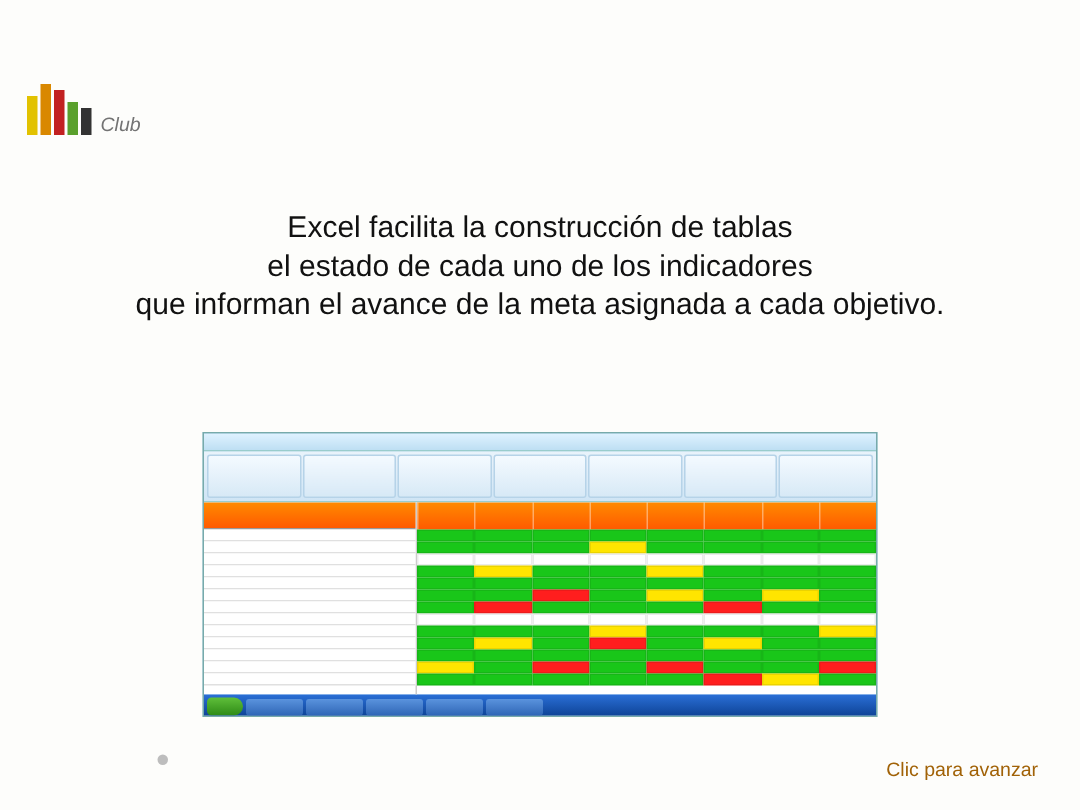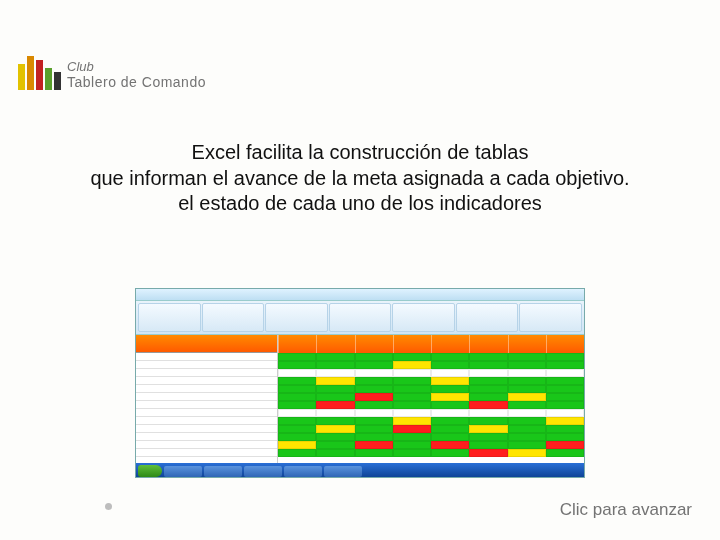--- a/index.html
+++ b/index.html
@@ -147,46 +147,45 @@
     left: 105px;
     bottom: 30px;
     width: 7px; height: 7px;
     border-radius: 50%;
     background: #bdbdbd;
   }
   .cta {
     position: absolute;
     right: 28px;
     bottom: 20px;
-    font-size: 17px;
-    color: #737373;
+    font-size: 13px;
+    color: #a16207;
     font-weight: 500;
   }
 </style>
 </head>
 <body>
 
 <div class="logo">
   <div class="logo-bars" id="logo-bars">
       <span style="height: 26px; background: rgb(226, 194, 0);"></span>
       <span style="height: 34px; background: rgb(217, 136, 0);"></span>
       <span style="height: 30px; background: rgb(194, 33, 33);"></span>
       <span style="height: 22px; background: rgb(90, 160, 44);"></span>
       <span style="height: 18px; background: rgb(51, 51, 51);"></span>
     </div>
   <div class="logo-text">
     <div class="line1">Club</div>
-    <div class="line2">Tablero de Comando</div>
   </div>
 </div>
 
 <div class="body-text">
   <div>Excel facilita la construcción de tablas</div>
+  <div>el estado de cada uno de los indicadores</div>
   <div>que informan el avance de la meta asignada a cada objetivo.</div>
-  <div>el estado de cada uno de los indicadores</div>
 </div>
 
 <div class="excel-shot">
   <div class="excel-title"></div>
   <div class="ribbon">
     <div class="grp"></div>
       <div class="grp"></div>
       <div class="grp"></div>
       <div class="grp"></div>
       <div class="grp"></div>

